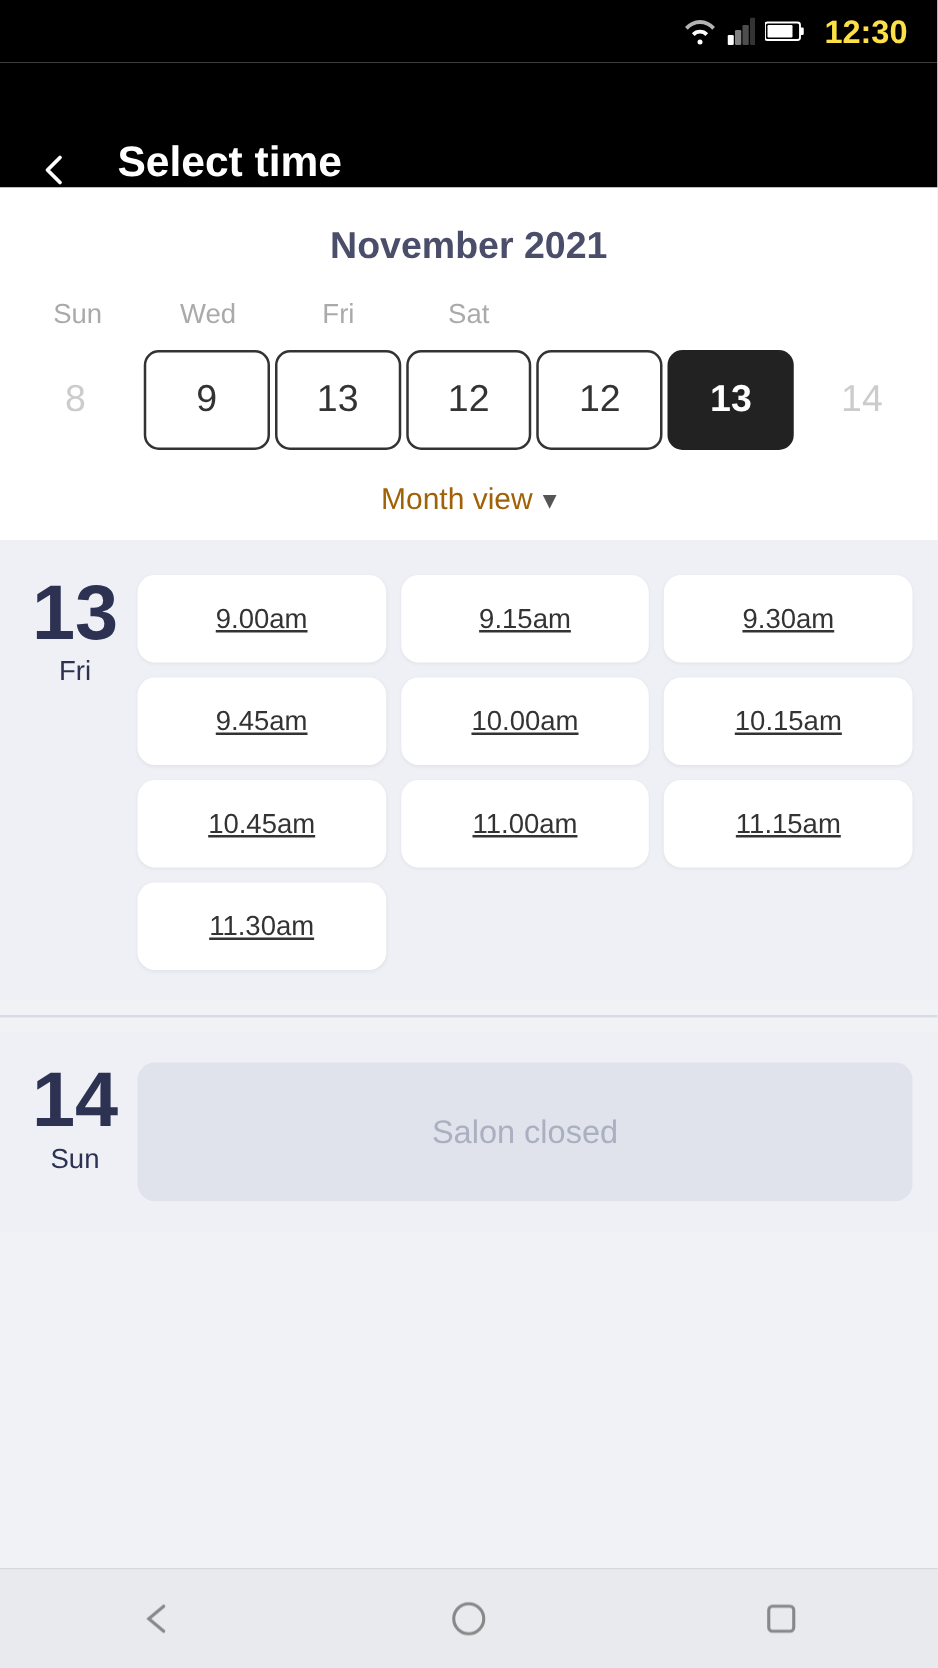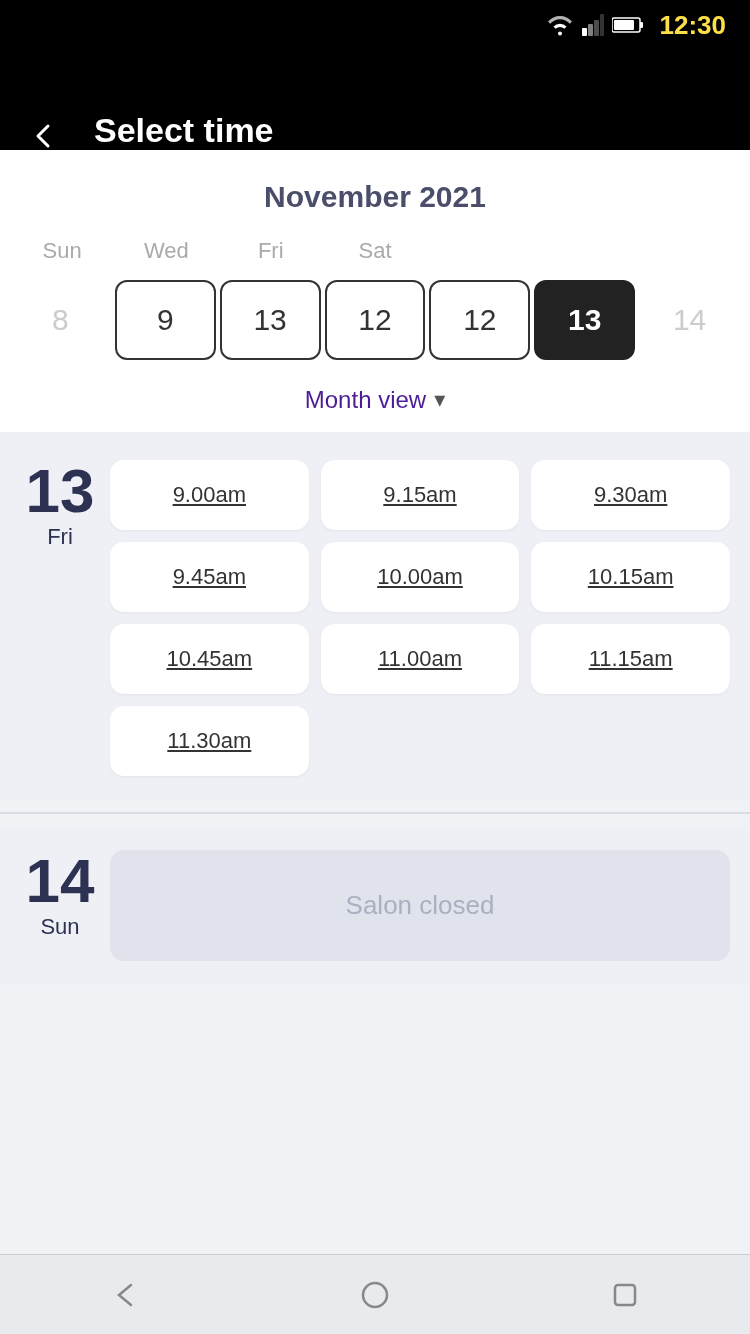--- a/index.html
+++ b/index.html
@@ -117,21 +117,21 @@
       display: flex;
       align-items: center;
       justify-content: center;
       padding: 10px 0 18px 0;
       gap: 8px;
       cursor: pointer;
       background: #fff;
     }
     .month-view-label {
       font-size: 24px;
-      color: #4c1d95;
+      color: #a16207;
     }
     .chevron-down {
       font-size: 22px;
       color: #555;
     }
 
     
     .time-section {
       background: #eef0f5;
       padding: 24px 20px 24px 20px;

